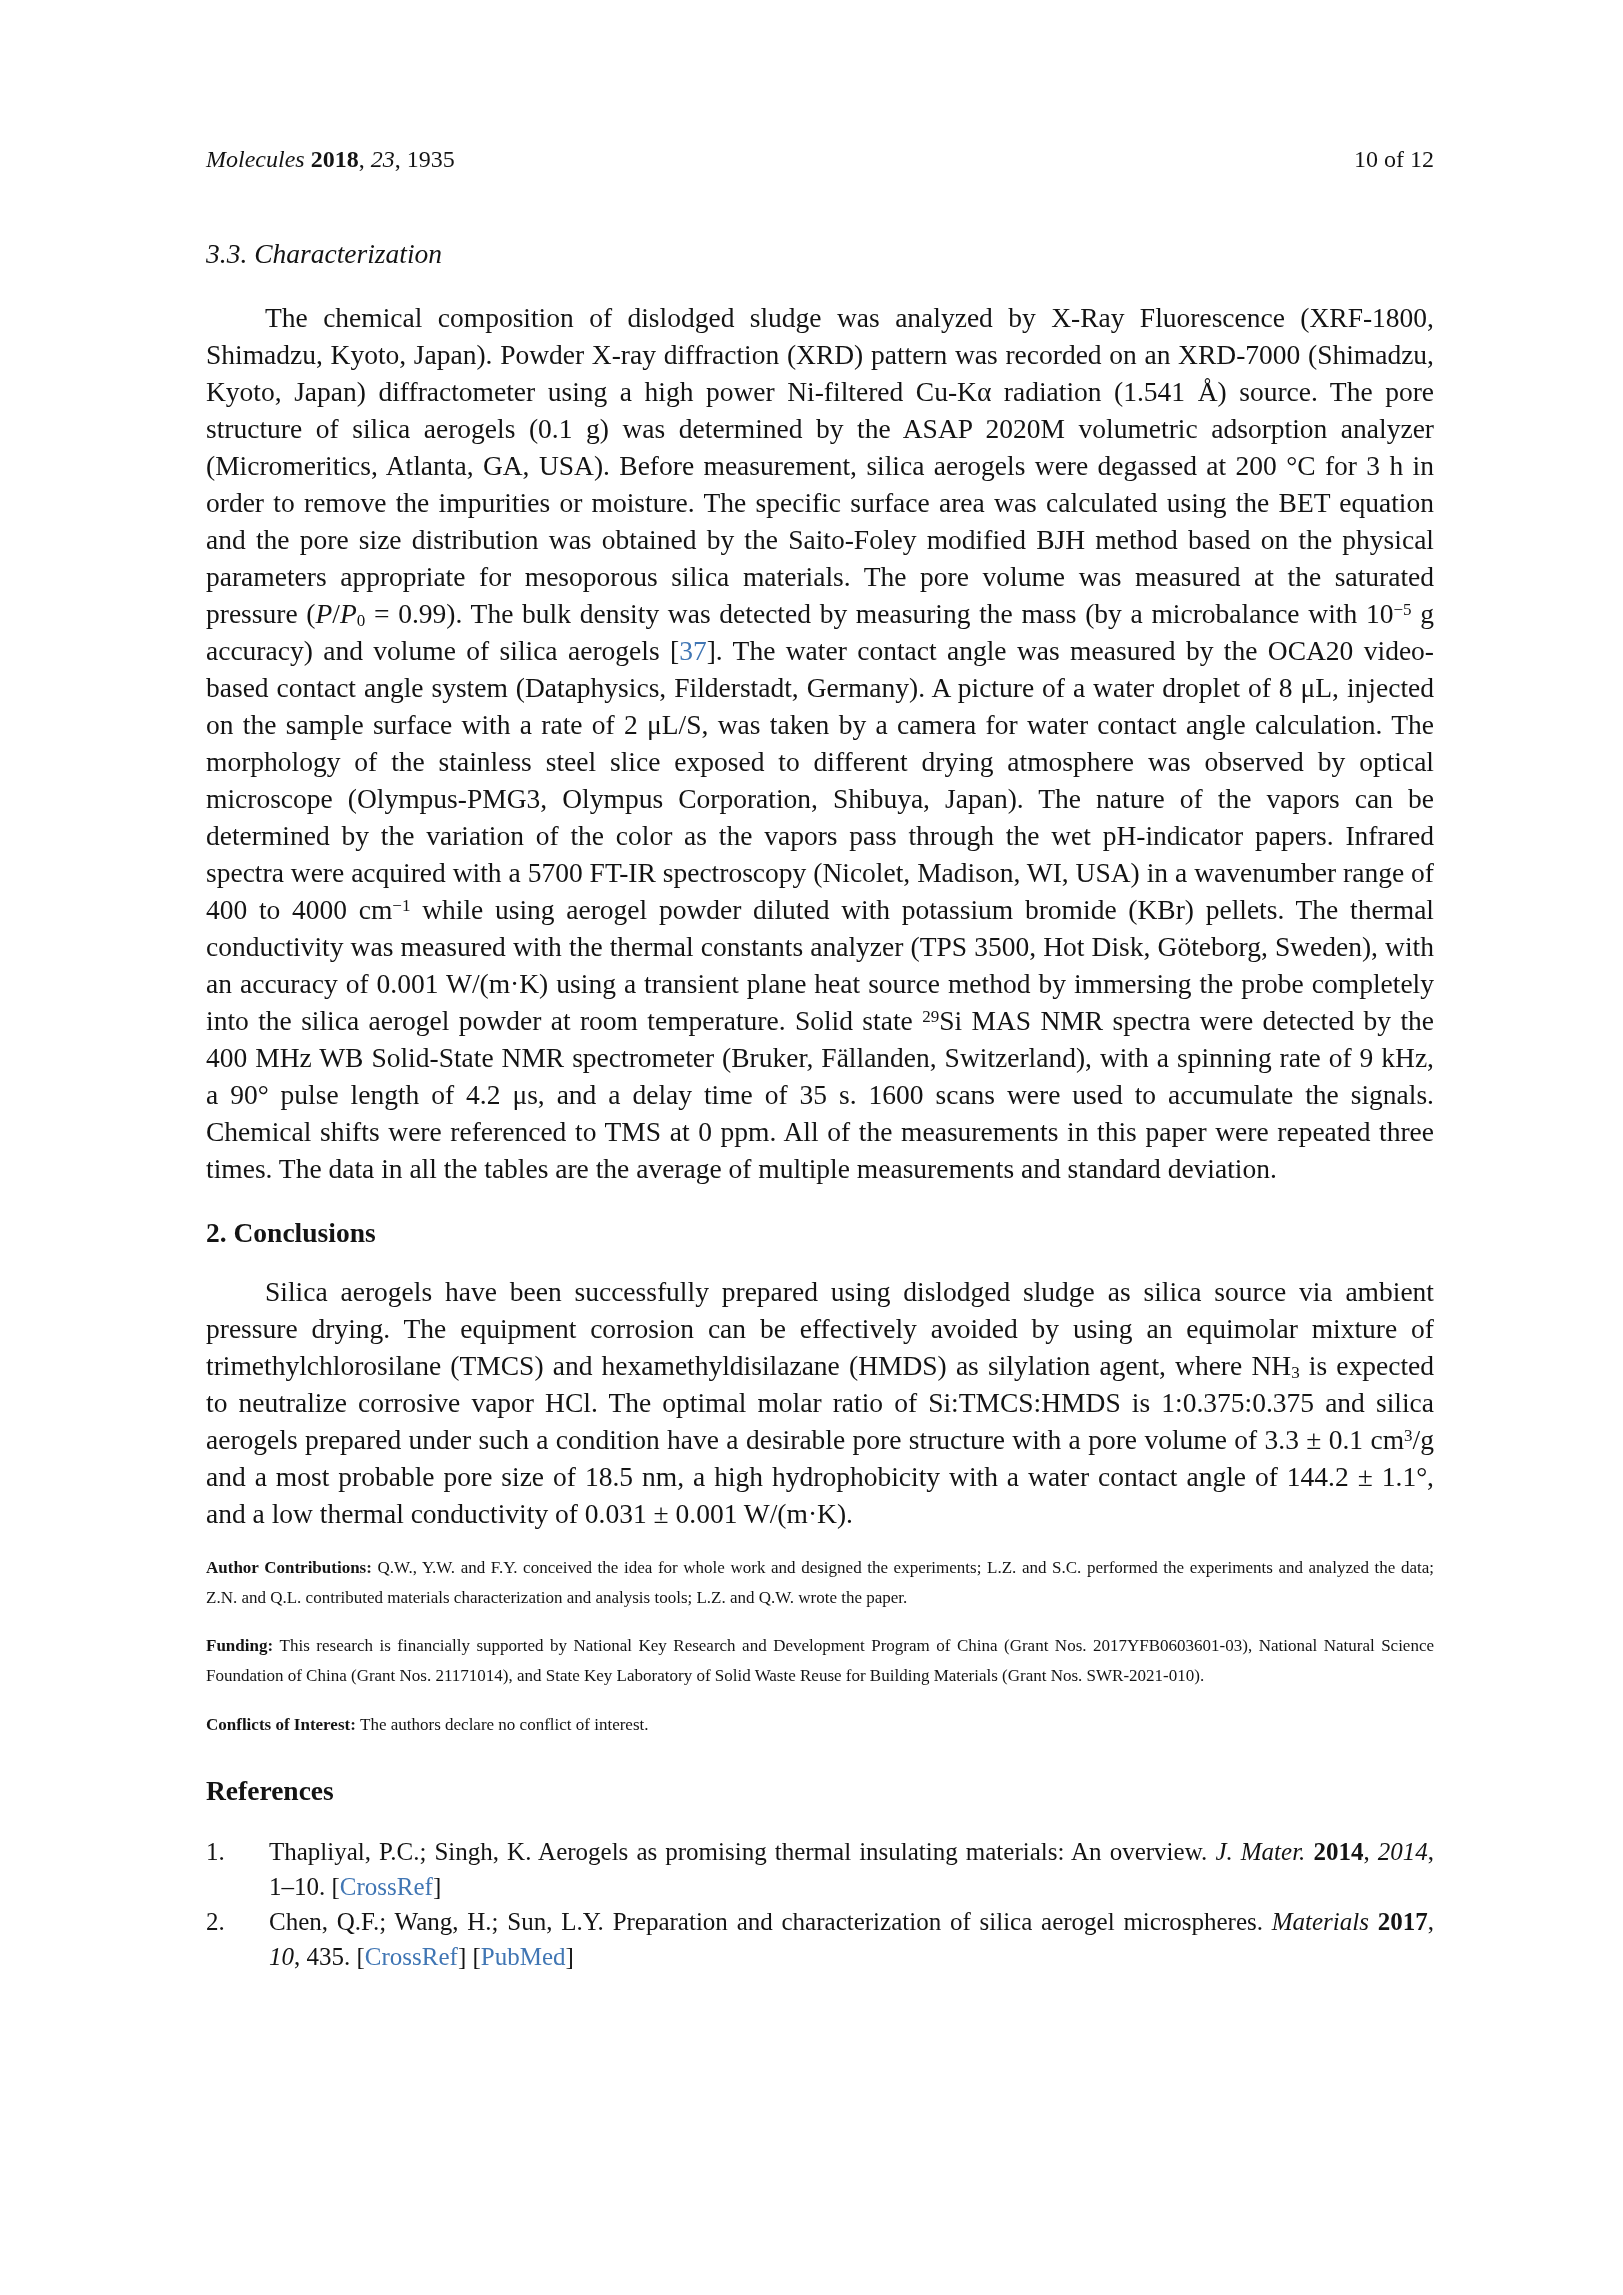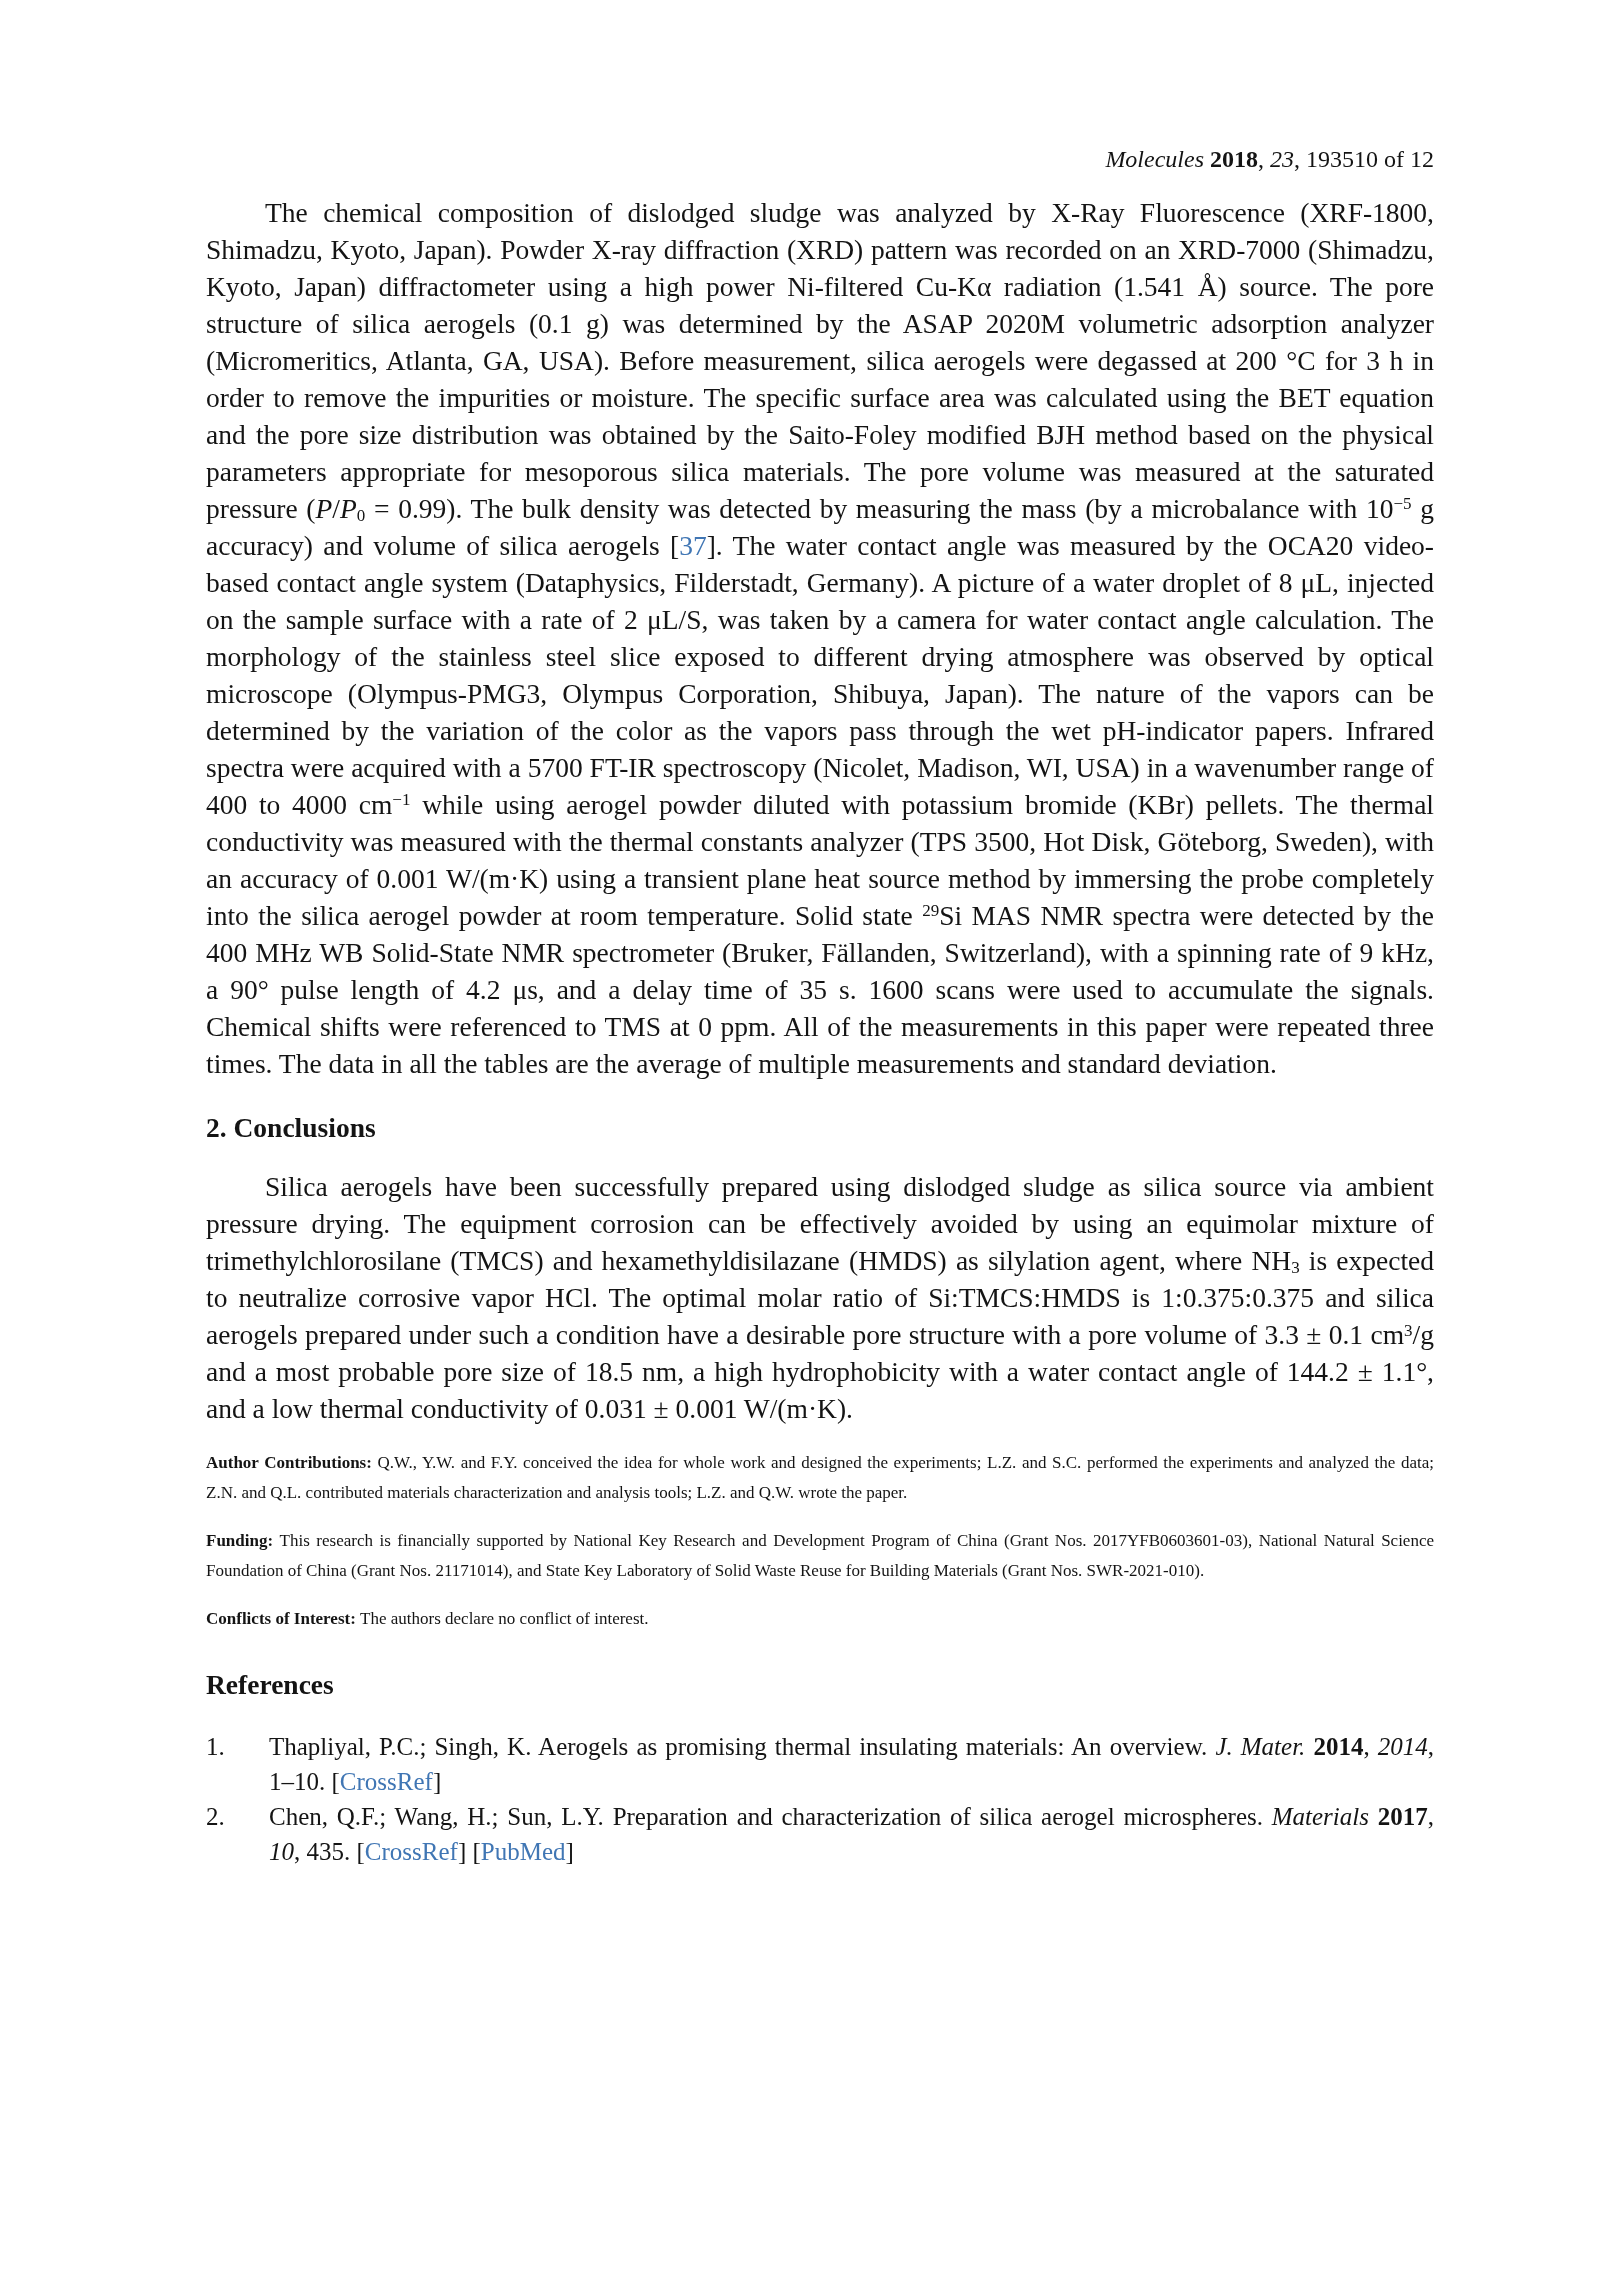--- a/index.html
+++ b/index.html
@@ -7,21 +7,21 @@
     width:1623px;height:2295px;background:#ffffff;
     font-family:"Liberation Serif","DejaVu Serif",serif;
     color:#141414;
     -webkit-font-smoothing:antialiased;
   }
   .page{position:relative;width:1623px;height:2295px;overflow:hidden;background:#ffffff;}
   .content{position:absolute;left:206px;top:0;width:1228px;}
 
   .running-header{
     margin-top:144px;
-    display:flex;justify-content:flex-end;align-items:baseline;
+    display:flex;justify-content:space-between;align-items:baseline;
     font-size:24px;line-height:1.25;
   }
 
   .subsection-heading{
     margin-top:63px;
     font-size:27.5px;font-style:italic;font-weight:normal;
     line-height:1.25;
   }
   .section-heading{
     margin-top:29px;
@@ -63,20 +63,21 @@
 <body style="color: rgb(20, 20, 20);">
 
 <div class="page">
   <div class="content">
 
     <div class="running-header">
       <span><span class="run-i">Molecules </span><span class="run-b">2018</span><span class="run-n">, </span><span class="run-i">23</span><span class="run-n">, 1935</span></span>
       <span>10 of 12</span>
     </div>
 
+    <h3 class="subsection-heading">3.3. Characterization</h3>
 
     <p class="para methods-para"><span class="run-n">The chemical composition of dislodged sludge was analyzed by X-Ray Fluorescence (XRF-1800, Shimadzu, Kyoto, Japan). Powder X-ray diffraction (XRD) pattern was recorded on an XRD-7000 (Shimadzu, Kyoto, Japan) diffractometer using a high power Ni-filtered Cu-Kα radiation (1.541 Å) source. The pore structure of silica aerogels (0.1 g) was determined by the ASAP 2020M volumetric adsorption analyzer (Micromeritics, Atlanta, GA, USA). Before measurement, silica aerogels were degassed at 200 °C for 3 h in order to remove the impurities or moisture. The specific surface area was calculated using the BET equation and the pore size distribution was obtained by the Saito-Foley modified BJH method based on the physical parameters appropriate for mesoporous silica materials. The pore volume was measured at the saturated pressure (</span><span class="run-i">P</span><span class="run-n">/</span><span class="run-i">P</span><span class="run-sub">0</span><span class="run-n"> = 0.99). The bulk density was detected by measuring the mass (by a microbalance with 10</span><span class="run-sup">−5</span><span class="run-n"> g accuracy) and volume of silica aerogels [</span><a class="run-link">37</a><span class="run-n">]. The water contact angle was measured by the OCA20 video-based contact angle system (Dataphysics, Filderstadt, Germany). A picture of a water droplet of 8 μL, injected on the sample surface with a rate of 2 μL/S, was taken by a camera for water contact angle calculation. The morphology of the stainless steel slice exposed to different drying atmosphere was observed by optical microscope (Olympus-PMG3, Olympus Corporation, Shibuya, Japan). The nature of the vapors can be determined by the variation of the color as the vapors pass through the wet pH-indicator papers. Infrared spectra were acquired with a 5700 FT-IR spectroscopy (Nicolet, Madison, WI, USA) in a wavenumber range of 400 to 4000 cm</span><span class="run-sup">−1</span><span class="run-n"> while using aerogel powder diluted with potassium bromide (KBr) pellets. The thermal conductivity was measured with the thermal constants analyzer (TPS 3500, Hot Disk, Göteborg, Sweden), with an accuracy of 0.001 W/(m·K) using a transient plane heat source method by immersing the probe completely into the silica aerogel powder at room temperature. Solid state </span><span class="run-sup">29</span><span class="run-n">Si MAS NMR spectra were detected by the 400 MHz WB Solid-State NMR spectrometer (Bruker, Fällanden, Switzerland), with a spinning rate of 9 kHz, a 90° pulse length of 4.2 μs, and a delay time of 35 s. 1600 scans were used to accumulate the signals. Chemical shifts were referenced to TMS at 0 ppm. All of the measurements in this paper were repeated three times. The data in all the tables are the average of multiple measurements and standard deviation.</span></p>
 
     <h2 class="section-heading">2. Conclusions</h2>
 
     <p class="para conclusions-para"><span class="run-n">Silica aerogels have been successfully prepared using dislodged sludge as silica source via ambient pressure drying. The equipment corrosion can be effectively avoided by using an equimolar mixture of trimethylchlorosilane (TMCS) and hexamethyldisilazane (HMDS) as silylation agent, where NH</span><span class="run-sub">3</span><span class="run-n"> is expected to neutralize corrosive vapor HCl. The optimal molar ratio of Si:TMCS:HMDS is 1:0.375:0.375 and silica aerogels prepared under such a condition have a desirable pore structure with a pore volume of 3.3 ± 0.1 cm</span><span class="run-sup">3</span><span class="run-n">/g and a most probable pore size of 18.5 nm, a high hydrophobicity with a water contact angle of 144.2 ± 1.1°, and a low thermal conductivity of 0.031 ± 0.001 W/(m·K).</span></p>
 
     <p class="backmatter-para bm-author">
       <span class="bm-label">Author Contributions: </span><span>Q.W., Y.W. and F.Y. conceived the idea for whole work and designed the experiments; L.Z. and S.C. performed the experiments and analyzed the data; Z.N. and Q.L. contributed materials characterization and analysis tools; L.Z. and Q.W. wrote the paper.</span>
     </p>

